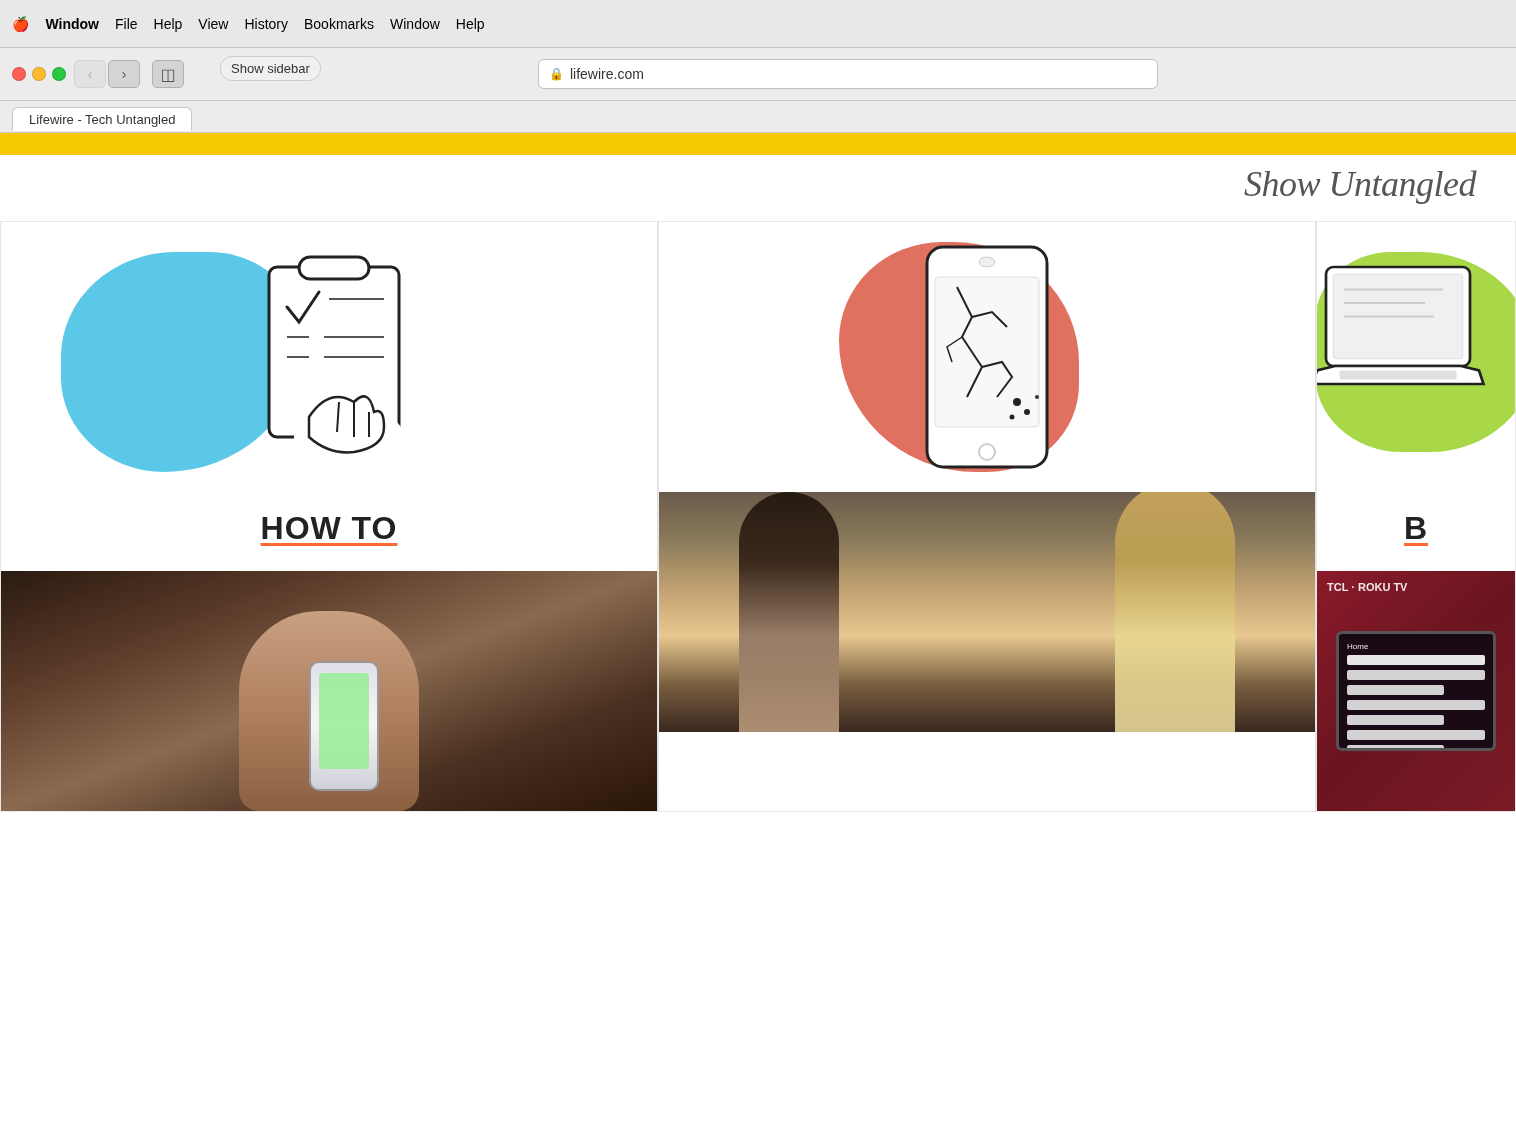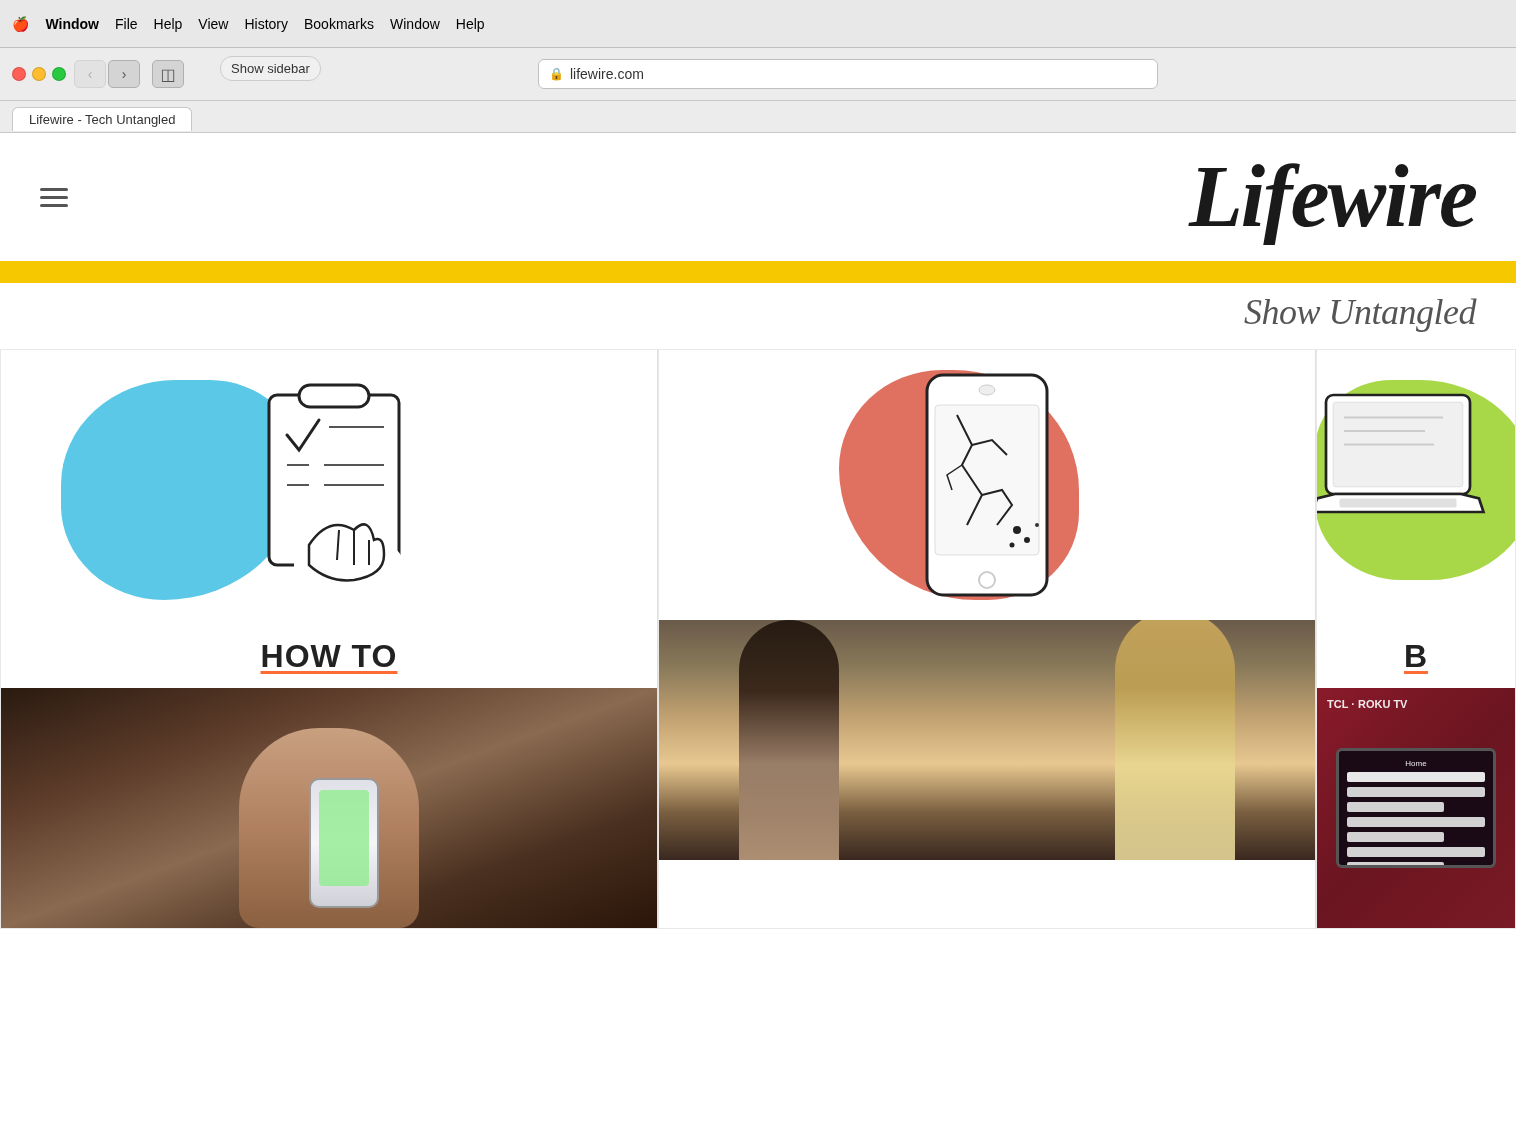--- a/index.html
+++ b/index.html
@@ -274,21 +274,21 @@
       height: 200px;
       background: #a8d848;
       border-radius: 40% 60% 55% 45%;
       top: 30px;
       right: -20px;
       z-index: 0;
     }
 
     .card-label {
       text-align: center;
-      padding: 18px 20px 13px;
+      padding: 18px 20px 24px;
       background: #fff;
     }
     .card-label-text {
       font-size: 32px;
       font-weight: 900;
       color: #222;
       letter-spacing: 1px;
       text-decoration: underline;
       text-decoration-color: #ff6b35;
       text-underline-offset: 4px;
@@ -312,21 +312,20 @@
     }
     .tv-screen {
       width: 160px;
       height: 120px;
       background: #1a0a15;
       border: 3px solid #555;
       border-radius: 6px;
       padding: 8px;
       position: relative;
       overflow: hidden;
-      text-align: center;
     }
     .tv-ui-item {
       height: 10px;
       background: #e8e8e8;
       border-radius: 2px;
       margin-bottom: 5px;
       opacity: 0.9;
     }
     .tv-ui-item.highlight { background: #fff; }
     .tv-ui-item.narrow { width: 70%; }
@@ -397,30 +396,20 @@
 
   <div class="tab-bar">
     <div class="tab">
       <span>Lifewire - Tech Untangled</span>
     </div>
   </div>
 </div>
 
 <div class="website">
 
-  <div class="site-header">
-    <div class="hamburger">
-      <span></span>
-      <span></span>
-      <span></span>
-    </div>
-    <div class="site-logo-area">
-      <div class="site-logo">Lifewire</div>
-    </div>
-  </div>
 
   <div class="yellow-bar"></div>
 
   <div class="tagline-area">
     <span class="tagline">Show Untangled</span>
   </div>
 
   <div class="cards-section">
 
     <div class="card">

